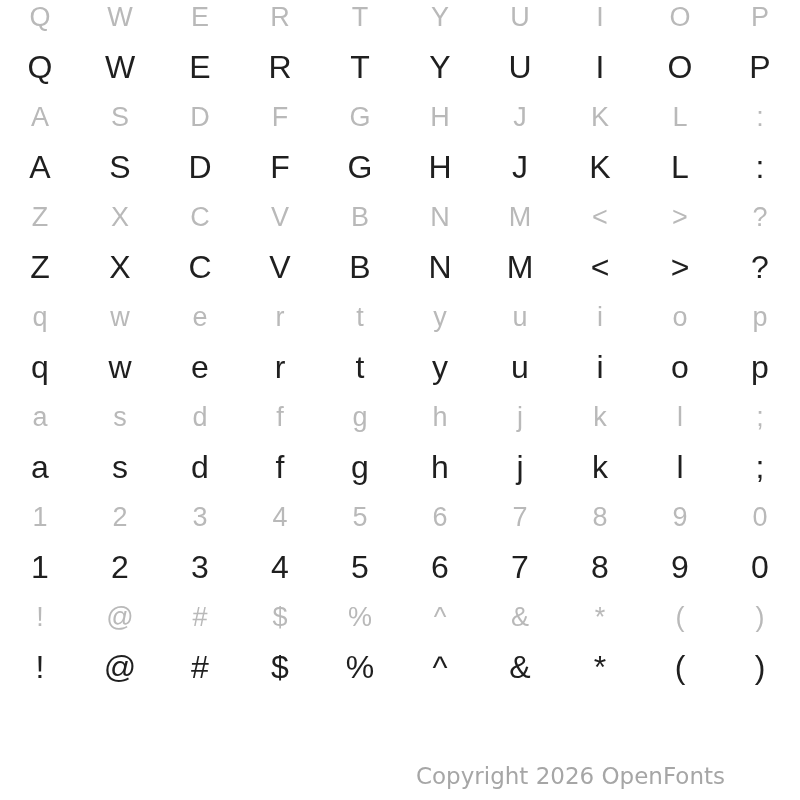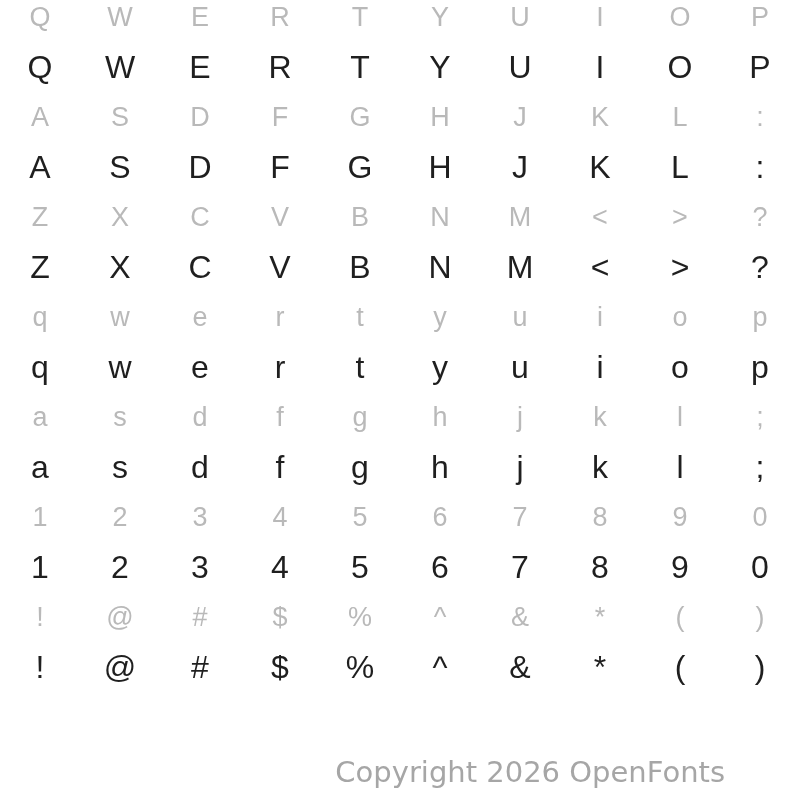--- a/index.html
+++ b/index.html
@@ -41,21 +41,21 @@
   }
   .row.black .cell {
     color: var(--ink);
     font-size: 32px;
     font-weight: 100;
   }
   .footer-copyright {
     position: absolute;
     right: 75px;
     bottom: 11px;
-    font-size: 29px;
+    font-size: 23px;
     color: var(--footer);
     font-family: "DejaVu Sans", "Liberation Sans", sans-serif;
     letter-spacing: 0px;
   }
 </style>
 </head>
 <body style="--muted: #b9b9b9; --ink: #1f1f1f; --footer: #a6a6a6; background: rgb(255, 255, 255);">
 
 <main class="specimen-grid">
     <div class="row gray">

